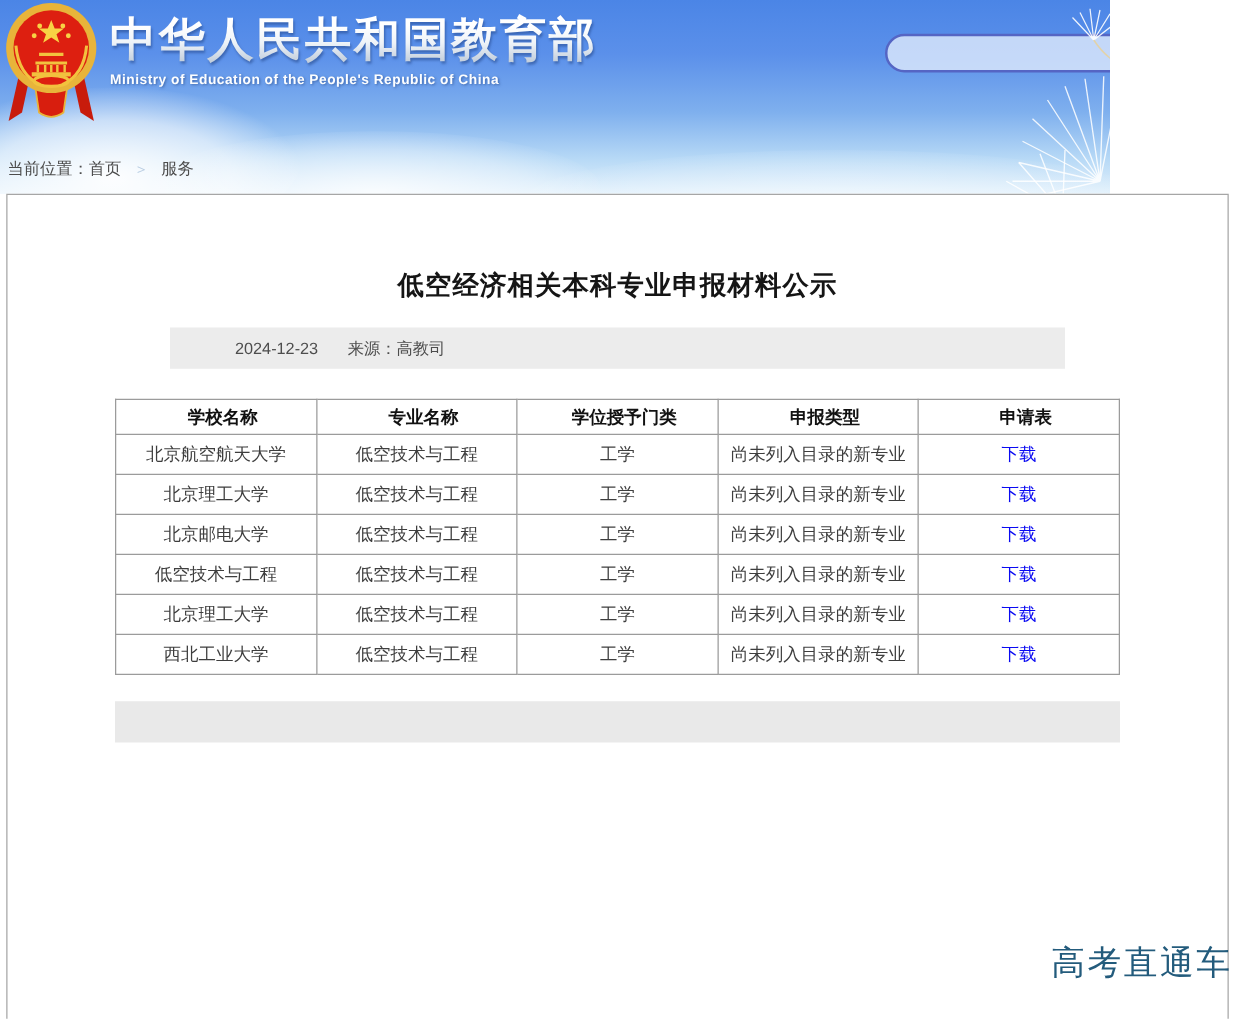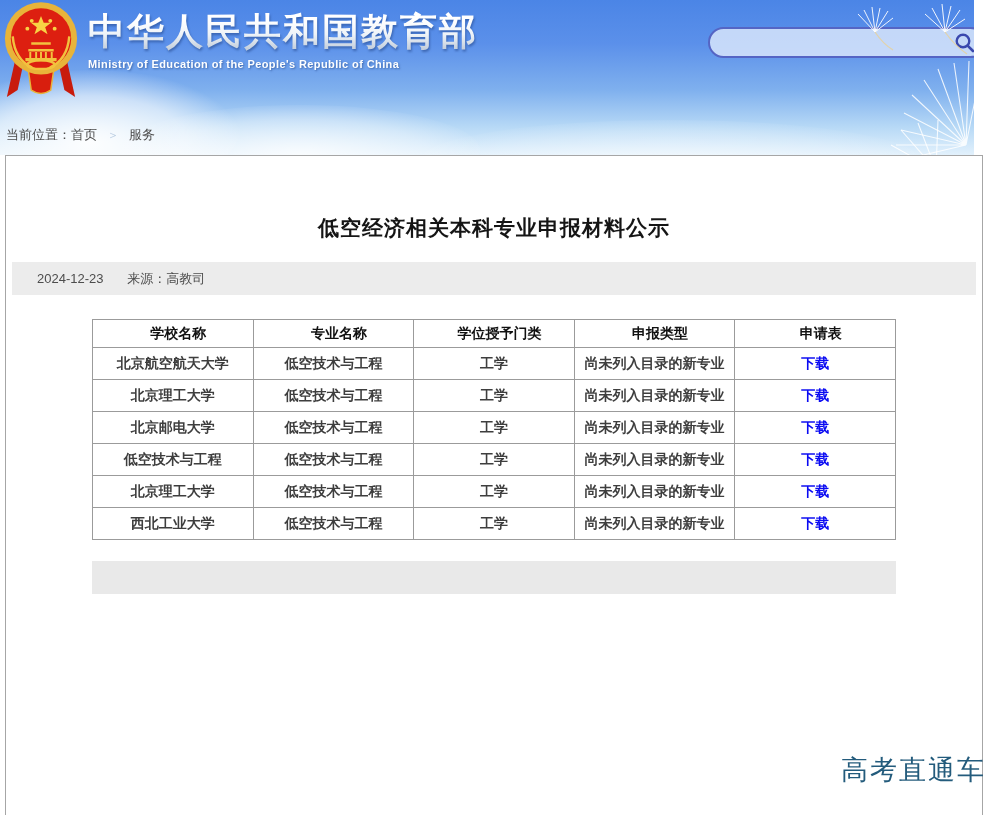--- a/index.html
+++ b/index.html
@@ -1,21 +1,21 @@
 <!DOCTYPE html>
 <html><head>
 <meta charset="utf-8">
 <style>
   * { margin:0; padding:0; box-sizing:border-box; }
   html,body { width:990px; height:815px; overflow:hidden; background:#fff;
     font-family:"Liberation Sans","DejaVu Sans",sans-serif; }
   .page { position:relative; width:990px; height:815px; overflow:hidden; }
 
   
-  .site-header { position:relative; width:974px; height:155px; overflow:hidden;
+  .site-header { position:relative; width:888px; height:155px; overflow:hidden;
     background:linear-gradient(180deg,#4b85e6 0%,#5b90ea 28%,#7fb0ee 58%,#b7d9f6 82%,#e2f1fc 100%); }
   .cloud { position:absolute; border-radius:50%; pointer-events:none; }
   .cloud.c1 { left:-60px; top:70px; width:300px; height:120px;
     background:radial-gradient(ellipse at 50% 60%, rgba(255,255,255,.95) 0%, rgba(255,255,255,.55) 45%, rgba(255,255,255,0) 72%); }
   .cloud.c2 { left:120px; top:105px; width:360px; height:90px;
     background:radial-gradient(ellipse at 50% 55%, rgba(255,255,255,.8) 0%, rgba(255,255,255,.35) 50%, rgba(255,255,255,0) 75%); }
   .cloud.c3 { left:420px; top:120px; width:500px; height:80px;
     background:radial-gradient(ellipse at 50% 60%, rgba(255,255,255,.55) 0%, rgba(255,255,255,.2) 55%, rgba(255,255,255,0) 78%); }
 
   .emblem { position:absolute; left:2px; top:-2px; width:78px; height:110px; }
@@ -39,34 +39,34 @@
 
   .breadcrumb { position:absolute; left:6px; top:126px; font-size:13px; color:#4c4c4c; }
   .breadcrumb a { color:#4c4c4c; text-decoration:none; cursor:pointer; }
   .breadcrumb .sep { color:#b9cde2; margin:0 10px; font-size:12px; }
 
   
   .content-box { position:absolute; left:5px; top:155px; width:978px; height:700px;
     background:#fff; border:1px solid #a6a6a6; }
   .article-title { margin-top:58px; text-align:center; font-size:21px; font-weight:bold;
     color:#151515; letter-spacing:1px; }
-  .meta-bar { width:964px; margin:20px auto 0; height:33px; background:#ececec;
-    line-height:33px; padding-left:25px; font-size:13px; color:#4d4d4d; }
+  .meta-bar { width:716px; margin:20px auto 0; height:33px; background:#ececec;
+    line-height:33px; padding-left:52px; font-size:13px; color:#4d4d4d; }
   .meta-bar .src { margin-left:20px; }
   .article-body { width:804px; margin:0 auto; }
   .article-body p { text-indent:2em; font-size:17px; color:#3c3c3c; line-height:42px;
     text-align:justify; }
   .article-body p.p1 { margin-top:24px; }
   .article-body p.p2 { margin-top:16px; }
 
   table.app-table { width:804px; margin:24px auto 0; border-collapse:collapse; table-layout:fixed; }
   .app-table th, .app-table td { border:1px solid #9b9b9b; text-align:center;
     font-size:14px; overflow:hidden; white-space:nowrap; }
   .app-table th { height:28px; color:#111; font-weight:bold;padding-left:11px; }
-  .app-table td { height:32px; color:#3e3e3e;font-weight:bold; }
+  .app-table td { height:32px; color:#3e3e3e; }
   .app-table a.dl { color:#0a0af2; text-decoration:none; cursor:pointer; }
 
   .editor-bar { width:804px; margin:21px auto 0; height:33px; background:#e9e9e9;
     line-height:33px; text-align:right; padding-right:48px; font-size:13px; color:#555; }
 
   .watermark { position:absolute; right:4px; top:752px; font-size:27px; letter-spacing:2px;
     color:#0c4a6e; opacity:.9; font-family:Liberation Serif, serif; z-index:5; }
 </style>
 </head>
 <body>

